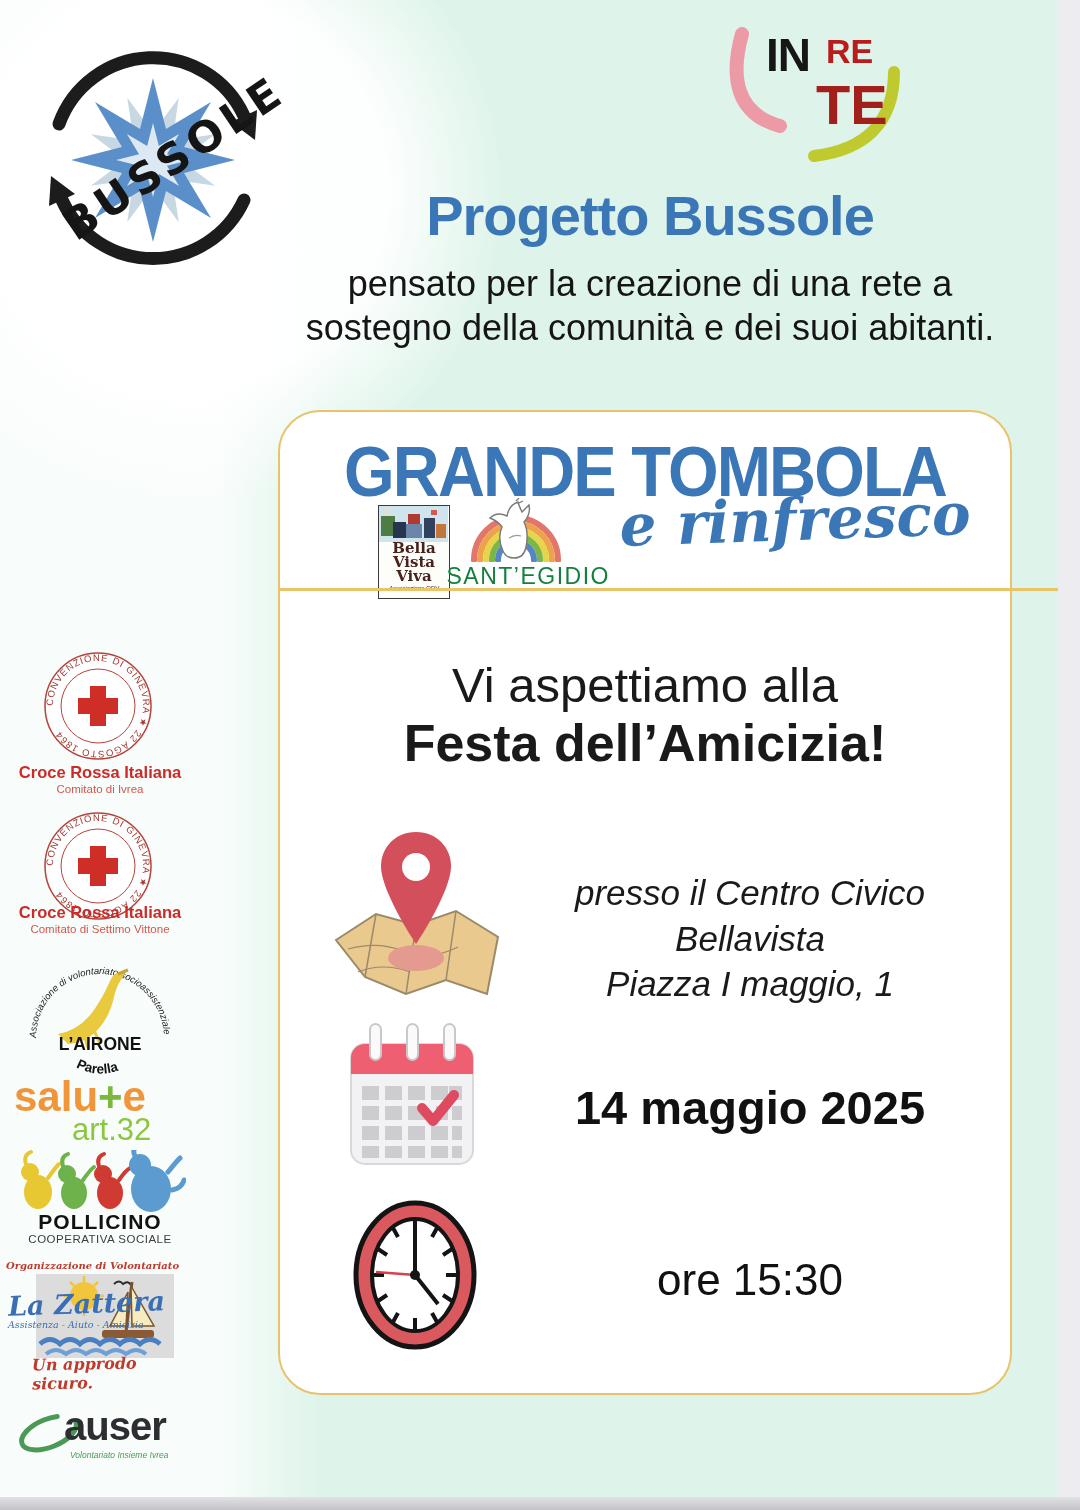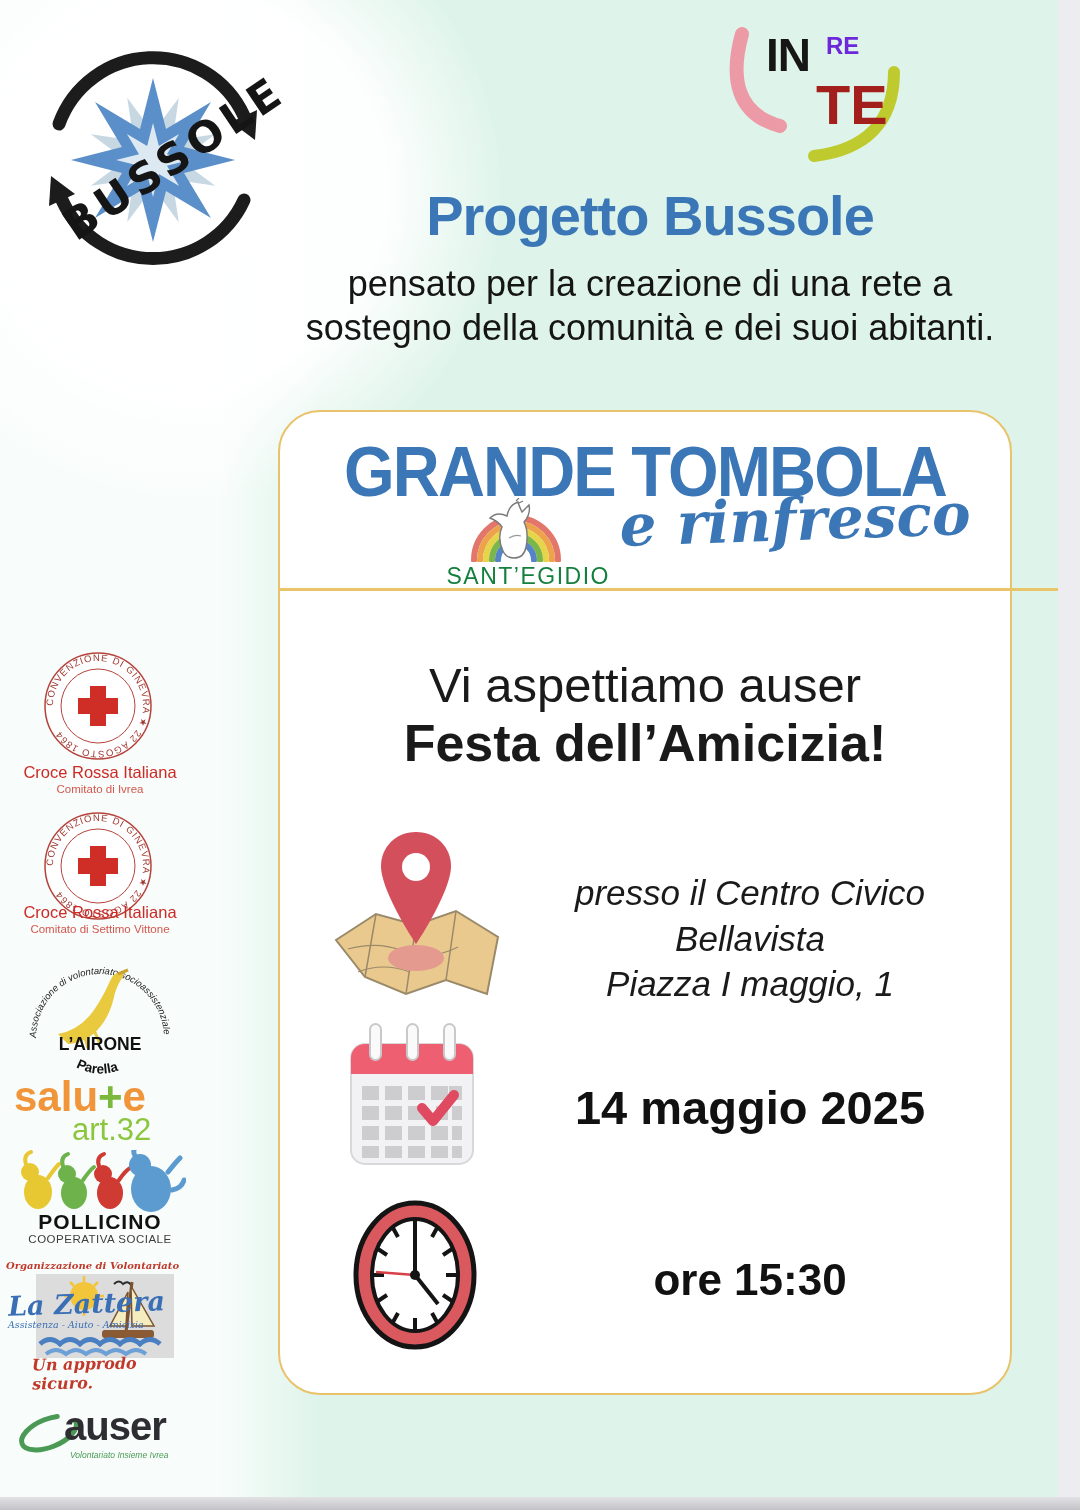--- a/index.html
+++ b/index.html
@@ -18,21 +18,21 @@
   .edge-bottom { left:0; top:1497px; width:1080px; height:13px;
     background:linear-gradient(#e2e2e5,#c3c3c7); z-index:41; }
 
   
   .consorzio { left:497px; top:34px; width:240px; line-height:1; }
   .consorzio .c1 { font-size:40px; font-weight:600; color:#7c2b24; padding-left:14px; }
   .consorzio .c2 { font-size:45px; font-weight:500; color:#b9c435; margin-top:-13px; padding-left:50px; }
   .consorzio .c3 { font-size:41px; font-weight:500; color:#e9a3ad; margin-top:-15px; }
   .inrete { left:722px; top:22px; width:190px; height:155px; }
   .inrete .in { position:absolute; left:44px; top:6px;  font-size:46px; font-weight:600; color:#161616; letter-spacing:-1px; }
-  .inrete .re { position:absolute; left:104px; top:10px; font-size:24px; font-weight:600; color:#6d28d9; }
+  .inrete .re { position:absolute; left:104px; top:10px; font-size:34px; font-weight:600; color:#b91c1c; }
   .inrete .te { position:absolute; left:94px; top:50px; font-size:56px; font-weight:800; color:#a31f1c; }
 
   .title { left:250px; top:183px; width:800px; text-align:center;
            font-size:56px; font-weight:800; color:#3b77b6; letter-spacing:-1px; }
   .subtitle { left:230px; top:262px; width:840px; text-align:center;
               font-size:36px; color:#151515; line-height:1.22; }
 
   
   .card { left:278px; top:410px; width:734px; height:985px; background:#fff;
           border:2.5px solid #e8c36b; border-radius:42px; z-index:10; }
@@ -58,24 +58,24 @@
 
   .invite1 { left:0; top:245px; width:100%; text-align:center; font-size:49px; color:#1a1a1a; }
   .invite2 { left:0; top:301px; width:100%; text-align:center; font-size:52px; font-weight:800; color:#1a1a1a; }
 
   .map-icon  { left:48px; top:412px; }
   .loc { left:220px; top:458px; width:500px; text-align:center; font-style:italic;
          font-size:35px; color:#1a1a1a; line-height:1.3; }
   .cal-icon { left:66px; top:608px; }
   .date { left:220px; top:668px; width:500px; text-align:center; font-size:47px; font-weight:800; color:#111; }
   .clock-icon { left:72px; top:786px; }
-  .time { left:220px; top:843px; width:500px; text-align:center; font-size:44px; font-weight:700; color:#111; }
+  .time { left:220px; top:843px; width:500px; text-align:center; font-size:44px; font-weight:400; color:#111; }
 
   
-  .cri-name { width:200px; left:0; text-align:center; font-size:16.5px; font-weight:normal; color:#cc2a26; }
+  .cri-name { width:200px; left:0; text-align:center; font-size:16.5px; font-weight:bold; color:#cc2a26; }
   .cri-com  { width:200px; left:0; text-align:center; font-size:11.5px; color:#d4564e; }
   .salute { left:14px; top:1076px; width:180px; line-height:1; }
   .salute .row1 { font-size:42px; font-weight:bold; }
   .salute .o { color:#f0953a; } .salute .g { color:#7cb83e; }
   .salute .row2 { font-size:31px; color:#8cc63f; padding-left:58px; margin-top:-4px; }
   .poll-name { left:0; top:1210px; width:200px; text-align:center; font-size:21px;
                font-weight:800; color:#111; letter-spacing:1px; }
   .poll-sub  { left:0; top:1233px; width:200px; text-align:center; font-size:11.5px;
                color:#3c3c3c; letter-spacing:.5px; }
 
@@ -138,38 +138,55 @@
 
   <div class="abs title">Progetto Bussole</div>
   <div class="abs subtitle">
     <div>pensato per la creazione di una rete a</div>
     <div>sostegno della comunità e dei suoi abitanti.</div>
   </div>
 
   <div class="abs card">
     <div class="abs card-heading">GRANDE TOMBOLA</div>
 
+    <div class="abs bvv">
+      <svg class="scene" width="69" height="36" viewBox="0 0 69 36">
+        <rect width="69" height="36" fill="#cfe4ec"></rect>
+        <rect x="2" y="10" width="14" height="20" fill="#4e7d43"></rect>
+        <rect x="14" y="16" width="13" height="16" fill="#27364f"></rect>
+        <rect x="29" y="8" width="12" height="10" fill="#b03a30"></rect>
+        <rect x="27" y="18" width="16" height="14" fill="#6b86a8"></rect>
+        <rect x="45" y="12" width="11" height="20" fill="#31425e"></rect>
+        <rect x="57" y="18" width="10" height="14" fill="#c2773a"></rect>
+        <circle cx="8" cy="6" r="3" fill="#e6e0d2"></circle>
+        <rect x="52" y="4" width="6" height="5" fill="#d35a50"></rect>
+      </svg>
+      <div class="w">Bella</div>
+      <div class="w">Vista</div>
+      <div class="w">Viva</div>
+      <div class="cap">Associazione ODV</div>
+    </div>
 
     <svg class="abs santeg-mark" width="100" height="64" viewBox="0 0 100 64">
       <g fill="none" stroke-linecap="round">
         <path d="M 8 62 A 42 42 0 0 1 92 62" stroke="#e2766b" stroke-width="6"></path>
         <path d="M 14 62 A 36 36 0 0 1 86 62" stroke="#eda24c" stroke-width="6"></path>
         <path d="M 20 62 A 30 30 0 0 1 80 62" stroke="#e6d44a" stroke-width="6"></path>
         <path d="M 26 62 A 24 24 0 0 1 74 62" stroke="#7ab648" stroke-width="6"></path>
         <path d="M 32 62 A 18 18 0 0 1 68 62" stroke="#5585c5" stroke-width="6"></path>
       </g>
       <path d="M52 4 q-9 3 -11 14 q-10 -5 -17 2 q8 3 12 9 q-5 11 1 24 q3 7 11 7 q10 0 12 -11 q3 -15 -2 -25 q7 -8 5 -17 l-7 7 q-3 -6 -4 -10 z" fill="#ffffff" stroke="#7a7a7a" stroke-width="1.4"></path>
       <path d="M50 3 l3 -3 M53 5 l4 -2" stroke="#7a7a7a" stroke-width="1.2" fill="none"></path>
       <path d="M43 40 q6 -4 12 -2" stroke="#9a9a9a" stroke-width="1.2" fill="none"></path>
     </svg>
     <div class="abs santeg-label">SANT’EGIDIO</div>
 
     <div class="abs script">e rinfresco</div>
 
-    <div class="abs invite1">Vi aspettiamo auser</div>
+    <div class="abs invite1">Vi aspettiamo alla</div>
     <div class="abs invite2">Festa dell’Amicizia!</div>
 
     <svg class="abs map-icon" width="180" height="190" viewBox="0 0 180 190">
       <polygon points="8,116 48,90 88,101 128,87 170,113 159,170 118,156 78,170 37,153" fill="#eac98e" stroke="#9a8a6a" stroke-width="2"></polygon>
       <path d="M48 90 L37 153 M88 101 L78 170 M128 87 L118 156" stroke="#9a8a6a" stroke-width="1.5" fill="none"></path>
       <path d="M20 125 q30 -8 55 2 q28 10 55 -4 M30 148 q25 -10 52 0" stroke="#9a8a6a" stroke-width="1.2" fill="none"></path>
       <ellipse cx="88" cy="134" rx="28" ry="13" fill="#e59a90"></ellipse>
       <path d="M88 8 c-21 0 -35 16 -35 34 c0 26 35 78 35 78 c0 0 35 -52 35 -78 c0 -18 -14 -34 -35 -34 z" fill="#d44f5c"></path>
       <circle cx="88" cy="43" r="14" fill="#ffffff"></circle>
     </svg>

